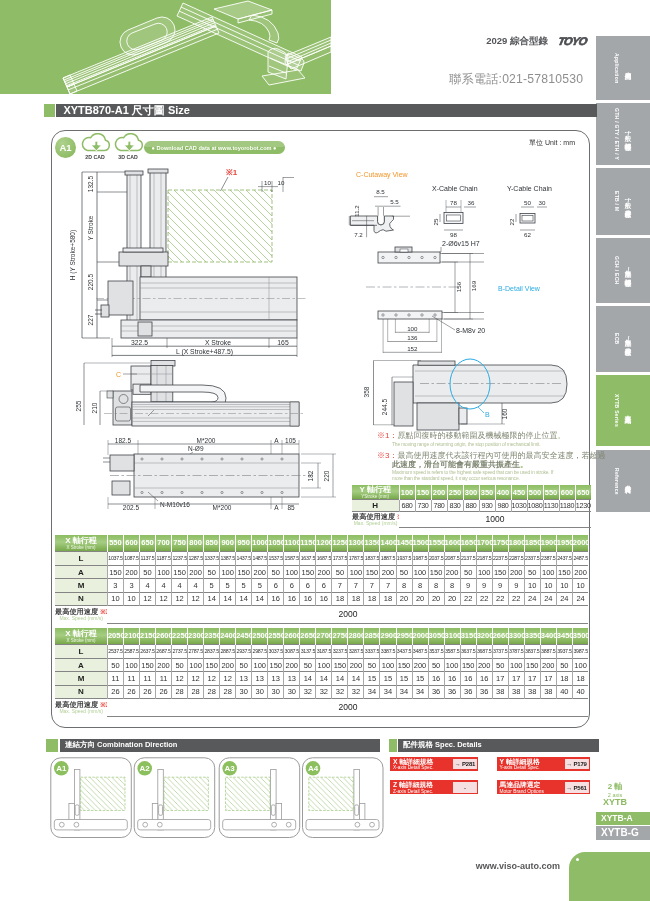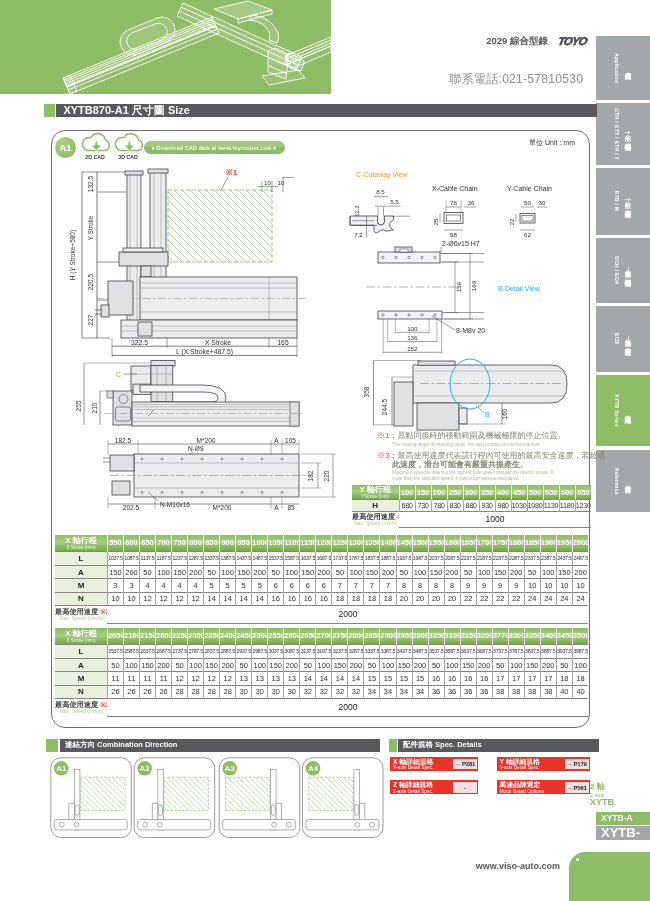--- a/index.html
+++ b/index.html
@@ -879,21 +879,21 @@
           <td class="hc">2750</td>
           <td class="hc">2800</td>
           <td class="hc">2850</td>
           <td class="hc">2900</td>
           <td class="hc">2950</td>
           <td class="hc">2000</td>
           <td class="hc">3050</td>
           <td class="hc">3100</td>
           <td class="hc">3150</td>
           <td class="hc">3200</td>
-          <td class="hc">3770</td>
+          <td class="hc">2660</td>
           <td class="hc">3300</td>
           <td class="hc">3350</td>
           <td class="hc">3400</td>
           <td class="hc">3450</td>
           <td class="hc">3500</td>
         </tr>
         <tr class="lr">
           <td class="lb2">L</td>
           <td class="lv">2537.5</td>
           <td class="lv">2587.5</td>
@@ -1127,27 +1127,27 @@
     <div class="c2">Z-axis Detail Spec.</div>
   </div>
 <div class="pbox" style="left:453px;top:782.4px;width:24px;height:10.5px;">-</div>
 
 <div class="rbox" style="left:496.6px;top:780.4px;width:93px;height:14px;">
     <div class="c1">馬達品牌選定</div>
     <div class="c2">Motor Brand Options</div>
   </div>
 <div class="pbox" style="left:564.5px;top:782.4px;width:24px;height:10.5px;">→ P561</div>
 
-<div class="abs" style="left:590px;top:783px;width:50px;text-align:left;color:#8cba62;">
+<div class="abs" style="left:590px;top:783px;width:50px;text-align:center;color:#8cba62;">
 <div style="font-size:8px;font-weight:bold;line-height:8.5px;">2 軸</div>
 <div style="font-size:5.5px;line-height:6px;">2 axis</div>
 <div style="font-size:9px;font-weight:bold;line-height:9.5px;">XYTB</div>
 </div>
 
 <div class="abs" style="left:596px;top:811.6px;width:54px;height:13px;background:#8fbc66;color:#fff;font-weight:bold;font-size:8.5px;line-height:13px;"><span style="margin-left:5px;">XYTB-A</span></div>
 
-<div class="abs" style="left:596px;top:825.9px;width:54px;height:14px;background:#a4a7aa;color:#fff;font-weight:bold;font-size:13px;line-height:14px;"><span style="margin-left:5px;">XYTB-G</span></div>
+<div class="abs" style="left:596px;top:825.9px;width:54px;height:14px;background:#a4a7aa;color:#fff;font-weight:bold;font-size:10px;line-height:14px;"><span style="margin-left:5px;">XYTB-G</span></div>
 
 <div class="abs" style="left:460px;top:861px;width:100px;text-align:right;font-size:9px;font-weight:bold;color:#58585a;">www.viso-auto.com</div>
 
 <div class="abs" style="left:569px;top:852px;width:81px;height:49px;background:#8fbc66;border-top-left-radius:16px;"></div>
 
 <div class="abs" style="left:576px;top:858px;width:3px;height:3px;border-radius:50%;background:#fff;"></div>
 
 </body></html>

